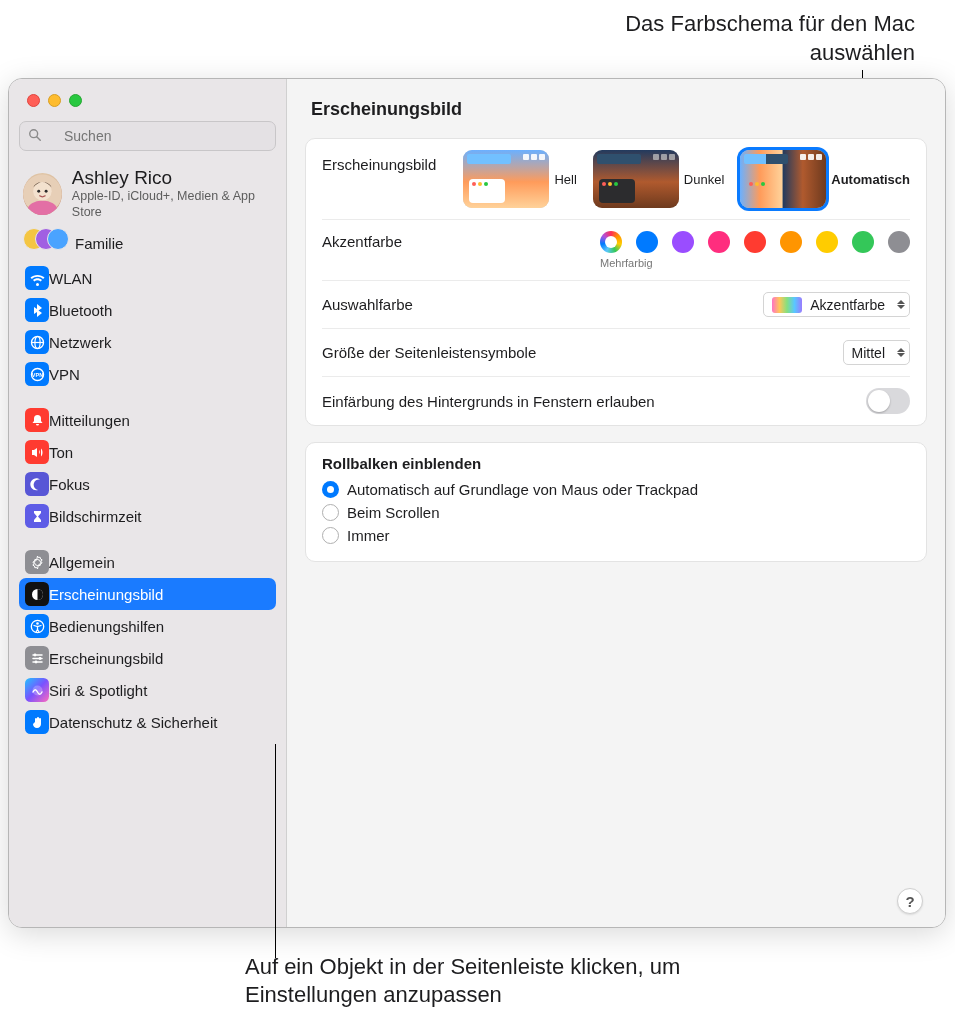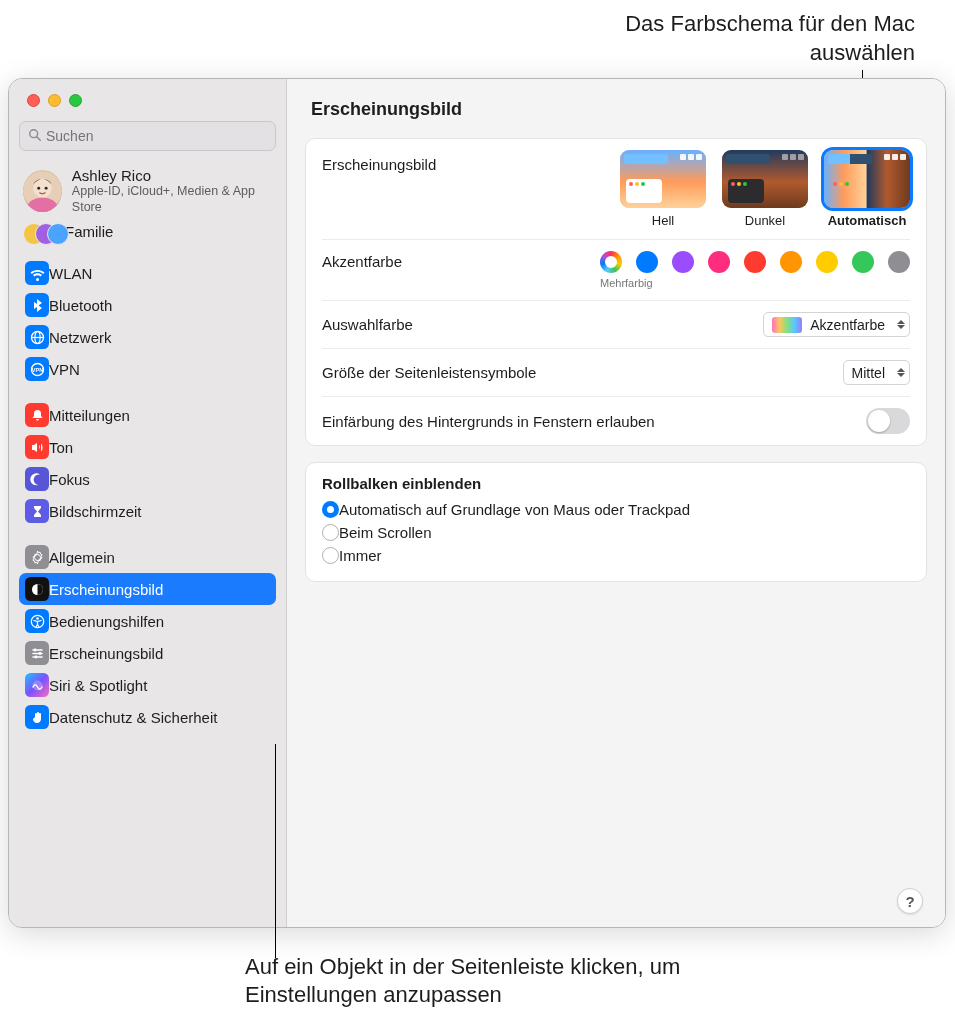--- a/index.html
+++ b/index.html
@@ -73,21 +73,21 @@
 .search {
   margin: 6px 10px 10px;
   height: 30px;
   border-radius: 7px;
   border: 1px solid #c8c6c8;
   background: #e4e1e4;
   display: flex;
   align-items: center;
   padding: 14px 8px;
   color: #8a8a8a;
-  gap: 4px;
+  gap: 22px;
 }
 .search input {
   border: none;
   background: transparent;
   outline: none;
   font-size: 14px;
   color: #333;
   flex: 1;
 }
 .search-icon svg { width: 14px; height: 14px; }
@@ -98,27 +98,28 @@
   gap: 10px;
   align-items: center;
 }
 .avatar {
   width: 42px; height: 42px; border-radius: 50%;
   background: linear-gradient(#e0c6a7,#c38a6f);
   display:flex; align-items:center; justify-content:center;
   overflow:hidden;
 }
 .avatar svg { width: 42px; height: 42px; }
-.account-text .name { font-size: 15px; font-weight: 500; }
+.account-text .name { font-size: 19px; font-weight: 500; }
 .account-text .sub { font-size: 12.5px; color: #5d5d5d; line-height: 1.25; }
 
 .family {
   display: flex;
-  align-items: flex-start;
+  align-items: flex-end;
   padding: 4px 14px 10px;
+  gap: 10px;
 }
 .family-icons {
   width: 42px; height: 24px;
   position: relative;
 }
 .fam-circle {
   position: absolute; width: 22px; height: 22px; border-radius: 50%;
   border: 1.5px solid #e9e6e8;
 }
 .fam-circle.a { background: #f4c542; left: 0; }
@@ -185,21 +186,21 @@
 .row + .row { border-top: 1px solid #ebebeb; }
 .row-label { font-size: 15px; flex: 1; }
 .sub-label { font-size: 11px; color: #777; }
 
 .appearance-opts {
   display: flex;
   gap: 16px;
 }
 .appopt {
   display: flex;
-  flex-direction: column;
+  flex-direction: row;
   align-items: center;
   gap: 5px;
 }
 .appopt .thumb {
   width: 86px;
   height: 58px;
   border-radius: 9px;
   background: #ccc;
   position: relative;
   overflow: hidden;
@@ -266,21 +267,21 @@
   background: #d9d9dc; position: relative;
 }
 .toggle::after {
   content:''; position:absolute; top:2px; left:2px; width:22px; height:22px;
   background:#fff; border-radius:50%; box-shadow: 0 1px 2px rgba(0,0,0,0.25);
 }
 
 .panel.options { padding: 12px 16px 14px; }
 .group-title { font-size: 15px; font-weight: 600; margin-bottom: 6px; }
 .radio-line {
-  display:flex; align-items:center; gap: 0;
+  display:flex; align-items:center; gap: 8px;
   padding: 3px 0; font-size: 15px;
 }
 .radio {
   width: 17px; height: 17px; border-radius: 50%;
   border: 1px solid #b0b0b0; background:#fff;
 }
 .radio.checked { border:none; background:#007aff; position:relative; }
 .radio.checked::after { content:''; position:absolute; inset:5px; background:#fff; border-radius:50%; }
 .group2 { margin-top: 16px; }
 

